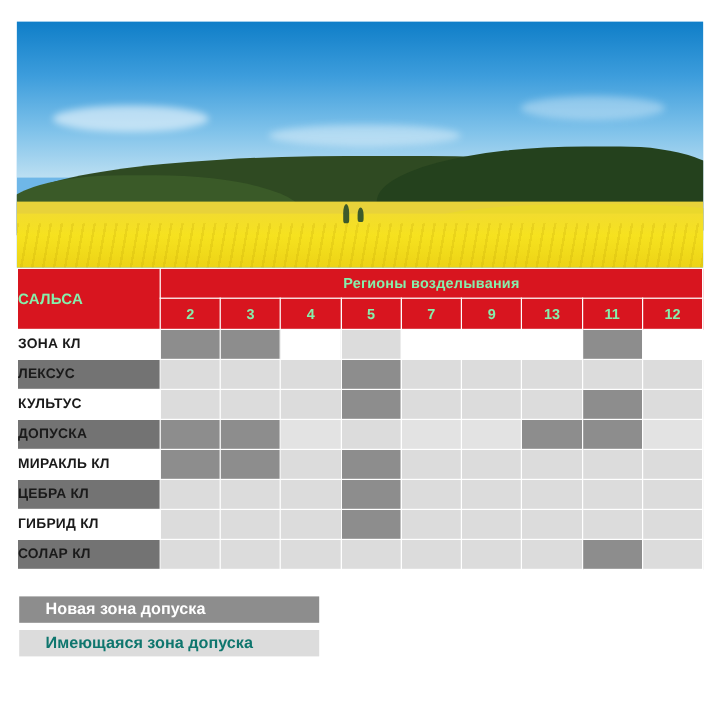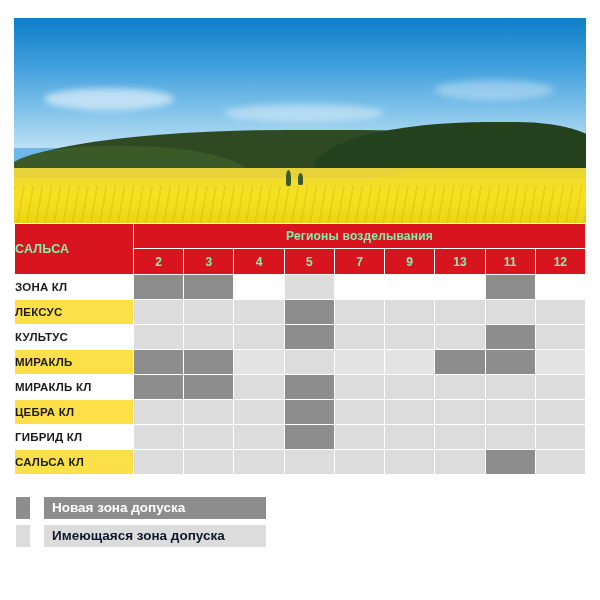--- a/index.html
+++ b/index.html
@@ -155,21 +155,21 @@
     font-size: 11.5px;
     font-weight: bold;
     color: #1a1a1a;
     text-align: left;
     padding-left: 8px;
     height: 24px;
     border-left: none;
     border-right: 1px solid #ffffff;
     letter-spacing: .2px;
   }
-  tr.row-alt td.hybrid { background: #fde047; }
+  tr.row-alt td.hybrid { background: #737373; }
   td.cell { height: 24px; }
   .cell.empty-light { background: #ffffff; }
   .cell.empty-grey  { background: #e3e3e3; }
   .cell.existing    { background: #dcdcdc; }
   .cell.new         { background: #8d8d8d; }
 
   
   .footer {
     display: flex;
     align-items: flex-start;
@@ -186,40 +186,39 @@
     white-space: pre-line;
   }
   .legend {
     margin-top: 4px;
     width: 250px;
   }
   .legend-item {
     display: flex;
     align-items: center;
     margin-bottom: 6px;
-    gap: 14px;
   }
   .legend-swatch {
     width: 14px;
     height: 22px;
     flex: 0 0 14px;
   }
   .legend-swatch.new { background: #8d8d8d; }
   .legend-swatch.existing { background: #dcdcdc; }
   .legend-label {
     flex: 1;
     height: 22px;
     line-height: 22px;
     font-size: 13.5px;
     font-weight: bold;
     padding-left: 8px;
     box-sizing: border-box;
   }
   .legend-label.new { background: #8d8d8d; color: #ffffff; }
-  .legend-label.existing { background: #dcdcdc; color: #0f172a; }
+  .legend-label.existing { background: #dcdcdc; color: #0f766e; }
 </style>
 </head>
 <body>
 
 <div class="page">
 
   <div class="banner">
     <div class="sky"></div>
     <div class="cloud c1"></div>
     <div class="cloud c2"></div>
@@ -284,21 +283,21 @@
           <td class="cell existing"></td>
           <td class="cell existing"></td>
           <td class="cell new"></td>
           <td class="cell existing"></td>
           <td class="cell existing"></td>
           <td class="cell existing"></td>
           <td class="cell new"></td>
           <td class="cell existing"></td>
         </tr>
         <tr class="row-alt">
-          <td class="hybrid">МИРАКЛЬ</td>
+          <td class="hybrid">ДОПУСКА</td>
           <td class="cell new"></td>
           <td class="cell new"></td>
           <td class="cell empty-grey"></td>
           <td class="cell existing"></td>
           <td class="cell empty-grey"></td>
           <td class="cell empty-grey"></td>
           <td class="cell new"></td>
           <td class="cell new"></td>
           <td class="cell empty-grey"></td>
         </tr>
@@ -332,21 +331,21 @@
           <td class="cell existing"></td>
           <td class="cell existing"></td>
           <td class="cell new"></td>
           <td class="cell existing"></td>
           <td class="cell existing"></td>
           <td class="cell existing"></td>
           <td class="cell existing"></td>
           <td class="cell existing"></td>
         </tr>
         <tr class="row-alt">
-          <td class="hybrid">САЛЬСА КЛ</td>
+          <td class="hybrid">СОЛАР КЛ</td>
           <td class="cell existing"></td>
           <td class="cell existing"></td>
           <td class="cell existing"></td>
           <td class="cell existing"></td>
           <td class="cell existing"></td>
           <td class="cell existing"></td>
           <td class="cell existing"></td>
           <td class="cell new"></td>
           <td class="cell existing"></td>
         </tr>

